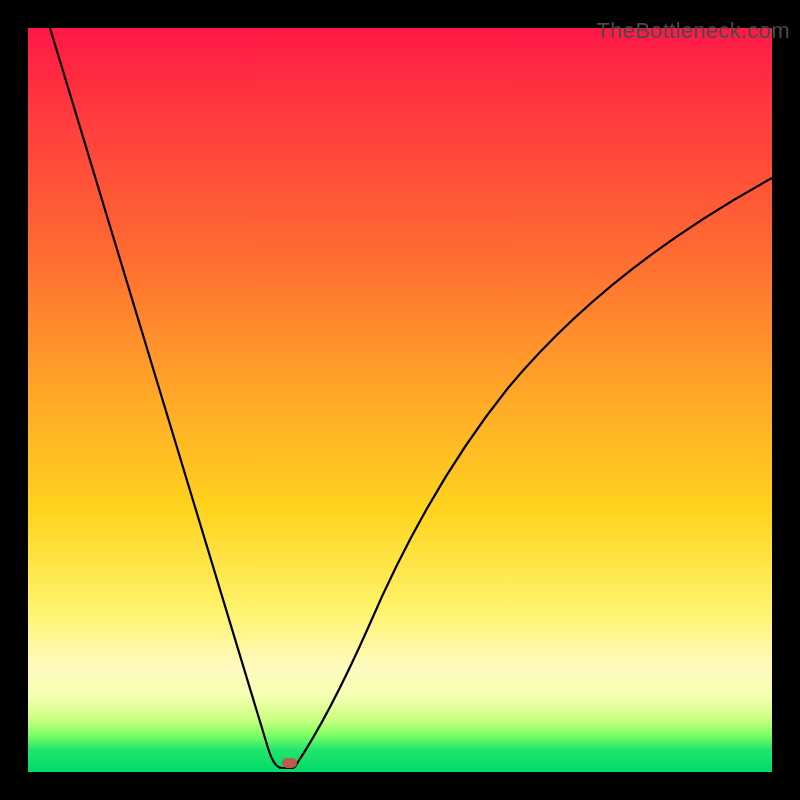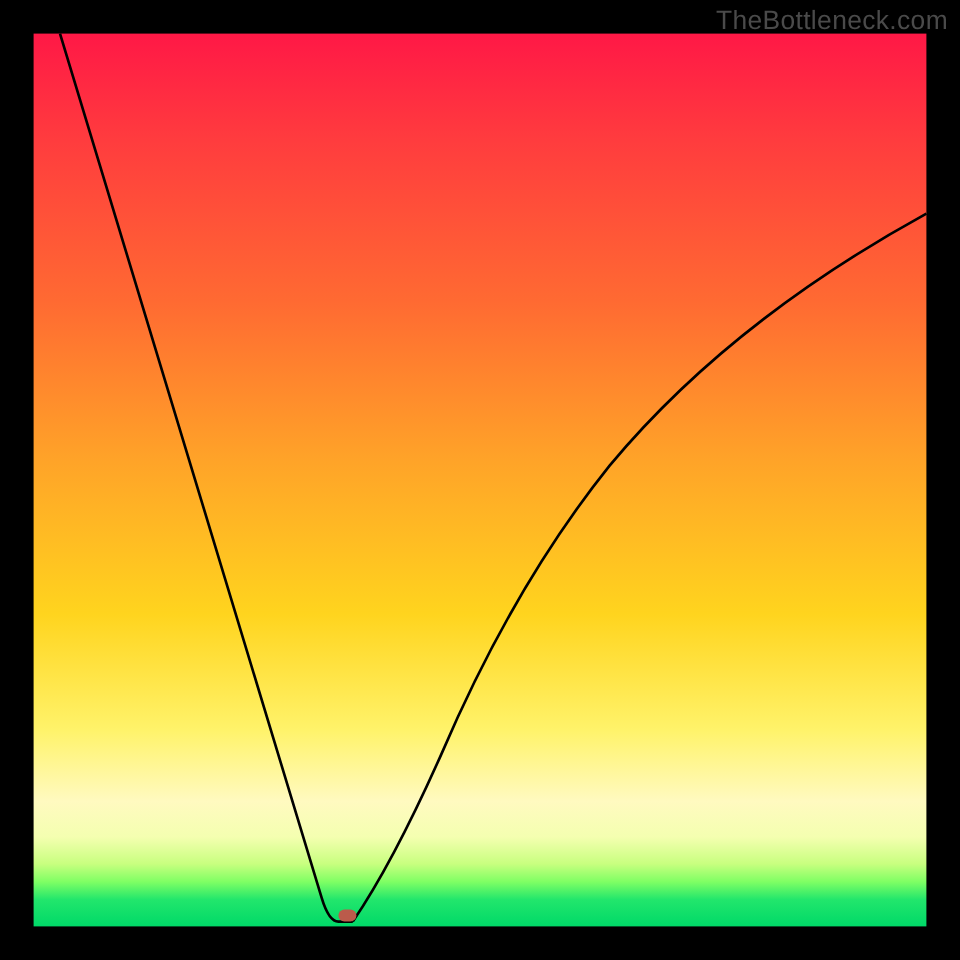--- a/index.html
+++ b/index.html
@@ -35,21 +35,21 @@
       #fffac0 86%,
       #f4ffb0 90%,
       #c8ff7f 93%,
       #7fff64 95%,
       #22e66c 97%,
       #00d968 100%
     );
   }
   .watermark {
     position: absolute;
-    top: 4px;
+    top: 18px;
     right: 10px;
     color: #4a4a4a;
     font-size: 22px;
     font-weight: 500;
     letter-spacing: 0.3px;
     user-select: none;
   }
   svg.curve {
     position: absolute;
     left: 0;

